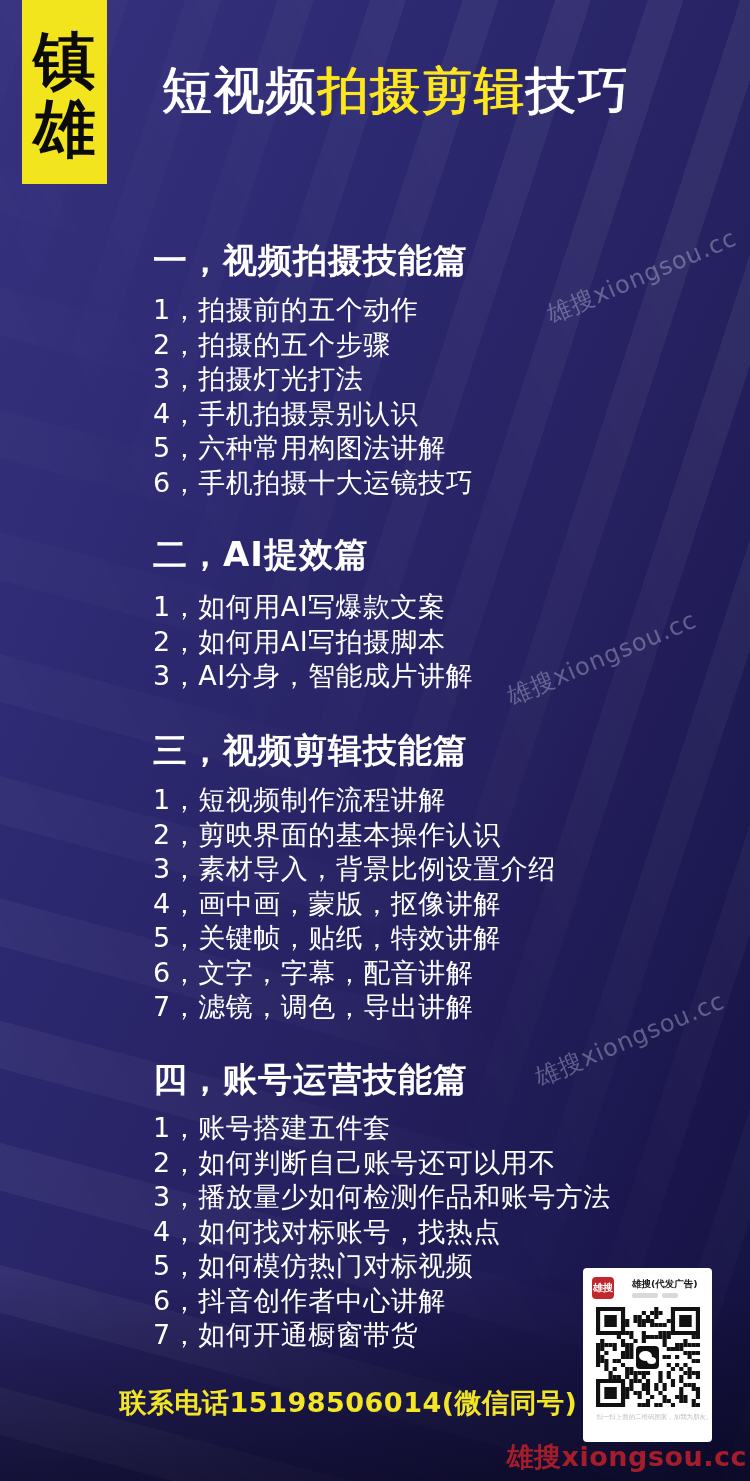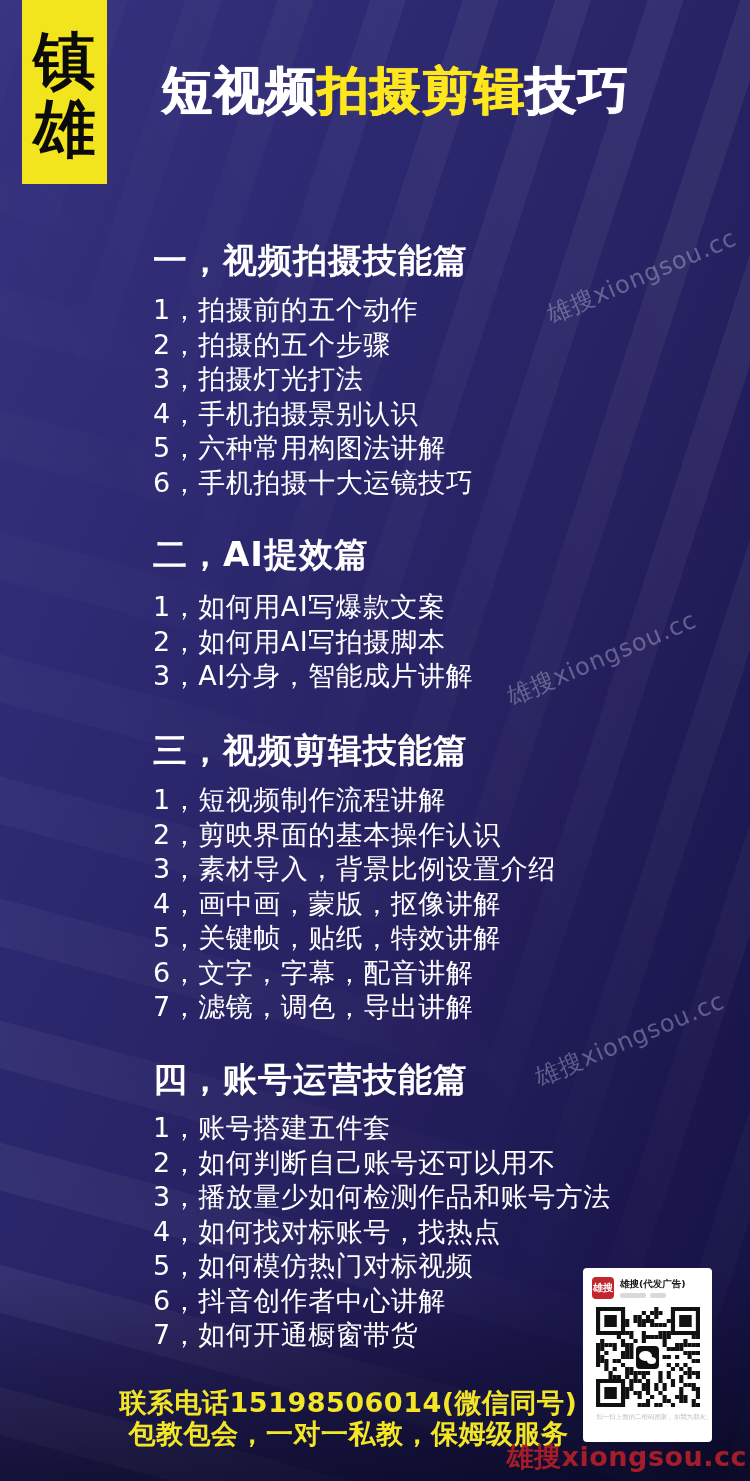--- a/index.html
+++ b/index.html
@@ -30,21 +30,21 @@
     display:flex;flex-direction:column;align-items:center;justify-content:center;
     gap:2px;padding-top:6px;box-sizing:border-box;
   }
   .badge span{
     color:#0b0b0b;font-size:62px;line-height:66px;font-weight:900;
   }
 
   
   .title{
     position:absolute;left:105px;top:62px;width:580px;text-align:center;
-    color:#ffffff;font-weight:700;
+    color:#ffffff;font-weight:400;
   }
   .title .l1{font-size:51px;line-height:58px;letter-spacing:1px;
     text-shadow:0 0 1px #fff, 1px 0 0 currentColor;}
   .title .l1 .hl{color:#ffe71e;text-shadow:0 0 1px #ffe71e, 1px 0 0 currentColor;}
   .title .l2{font-size:48px;line-height:56px;letter-spacing:2px;
     text-shadow:0 0 1px #fff, 1px 0 0 currentColor;}
 
   
   .sec{position:absolute;left:153px;width:600px;color:#fff;}
   .sec h2{margin:0;font-size:34px;line-height:40px;font-weight:800;letter-spacing:1px;}
@@ -80,21 +80,21 @@
   .qr-card{
     position:absolute;left:583px;top:1268px;width:129px;height:174px;
     background:#ffffff;border-radius:4px;box-sizing:border-box;padding:9px 9px 6px;
   }
   .qr-head{display:flex;align-items:flex-start;gap:6px;}
   .qr-logo{
     width:22px;height:22px;background:#c1272d;border-radius:4px;flex:0 0 auto;
     display:flex;align-items:center;justify-content:center;
     color:#fff;font-size:10px;font-weight:700;line-height:8px;text-align:center;
   }
-  .qr-meta{padding-top:1px;min-width:0;}
+  .qr-meta{padding-top:1px;min-width:0;margin-left:12px;}
   .qr-name{font-size:9.5px;line-height:12px;color:#1a1a1a;font-weight:600;white-space:nowrap;}
   .qr-sub{display:flex;gap:4px;margin-top:3px;}
   .qr-sub i{display:block;height:5px;background:#d9d9d9;border-radius:2px;}
   .qr-sub i:first-child{width:26px;} .qr-sub i:last-child{width:16px;}
   .qr-box{position:relative;width:104px;height:100px;margin:8px auto 0;}
   .qr-box svg{display:block;width:104px;height:100px;}
   .wechat-chip{
     position:absolute;left:50%;top:50%;width:27px;height:27px;margin:-13.5px 0 0 -13.5px;
     background:#111;border-radius:6px;border:2px solid #fff;box-sizing:border-box;
   }
@@ -174,21 +174,20 @@
         <li>3，播放量少如何检测作品和账号方法</li>
         <li>4，如何找对标账号，找热点</li>
         <li>5，如何模仿热门对标视频</li>
         <li>6，抖音创作者中心讲解</li>
         <li>7，如何开通橱窗带货</li>
       </ul>
   </section>
 
   <div class="contact">
     <div>联系电话15198506014(微信同号)</div>
-    <div>包教包会，一对一私教，保姆级服务</div>
   </div>
 
   <div class="qr-card">
     <div class="qr-head">
       <div class="qr-logo">雄搜</div>
       <div class="qr-meta">
         <div class="qr-name">雄搜(代发广告)</div>
         <div class="qr-sub">
             <i></i>
             <i></i>

